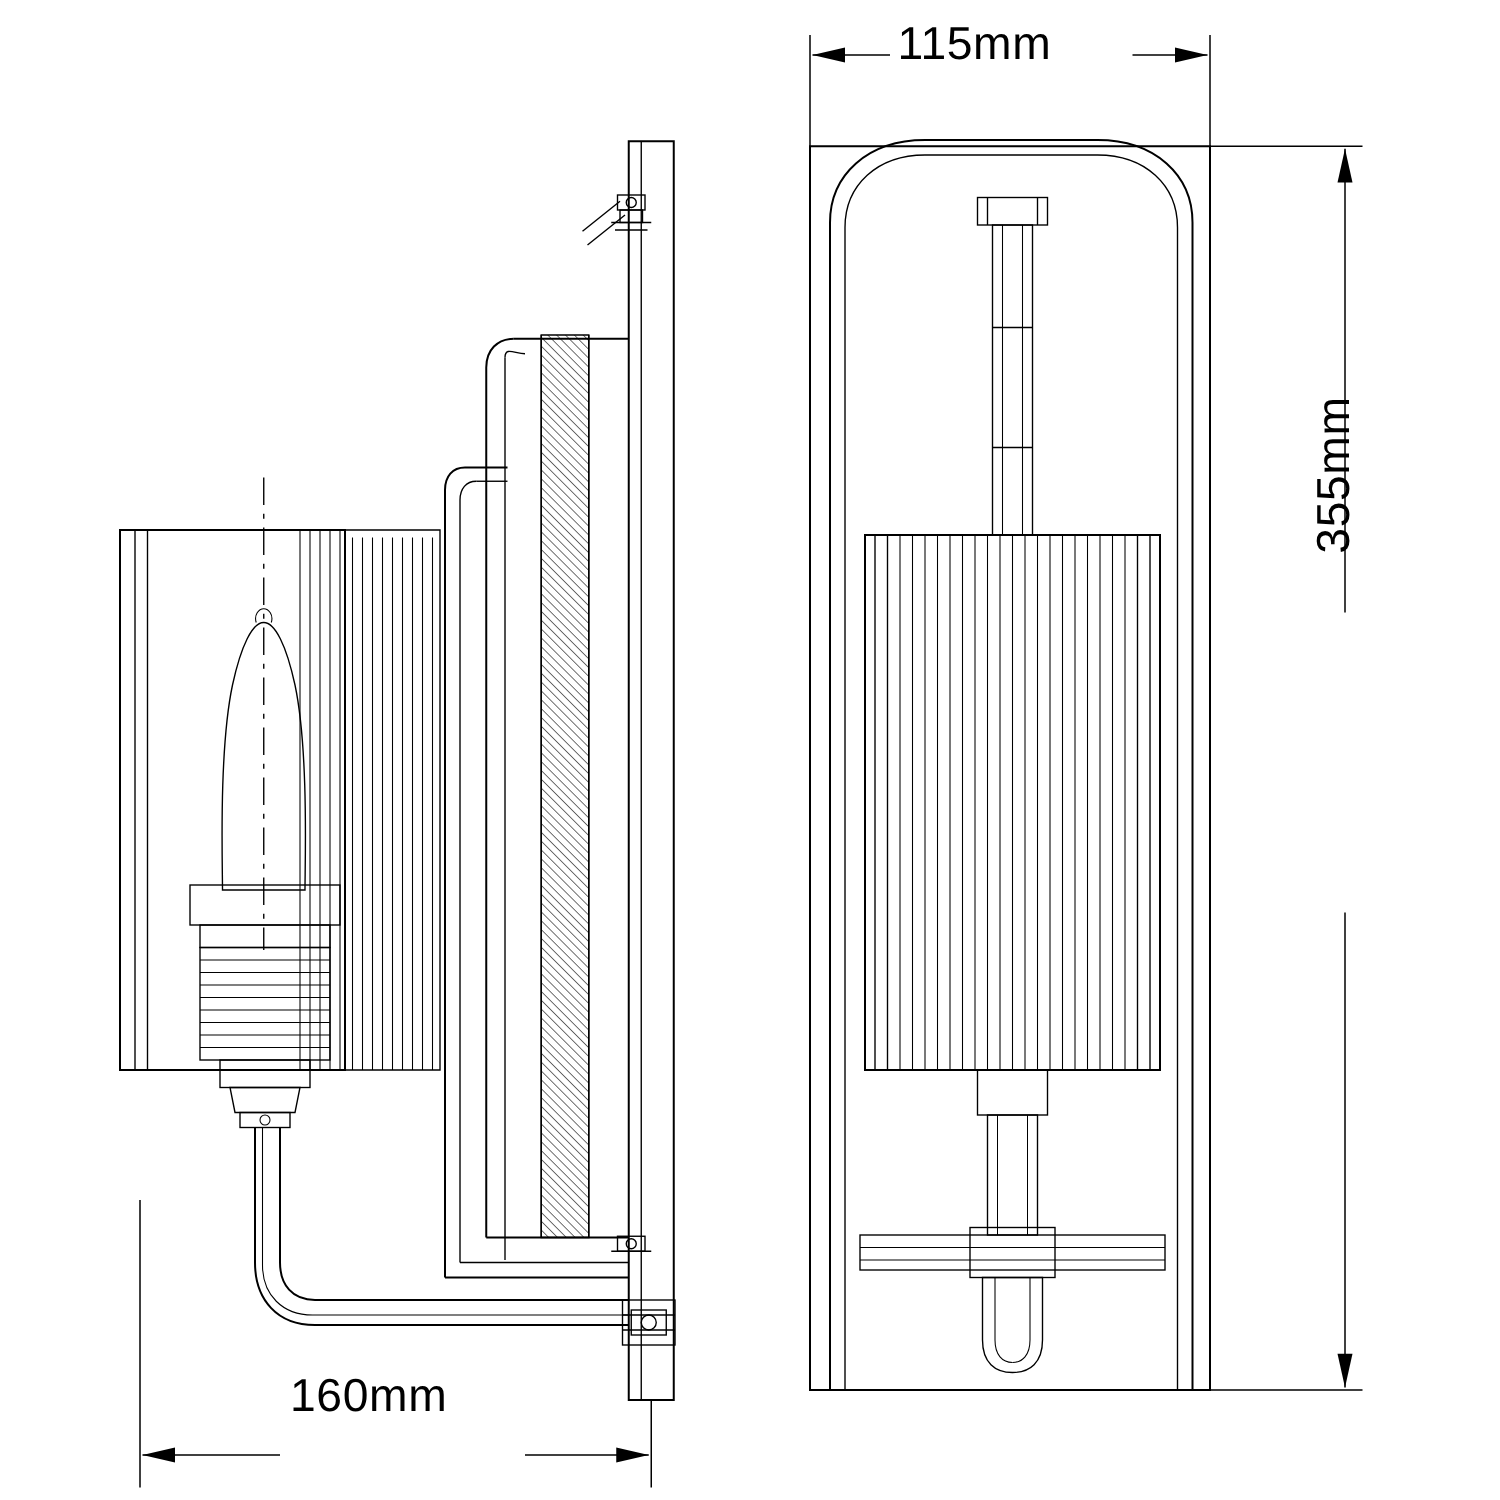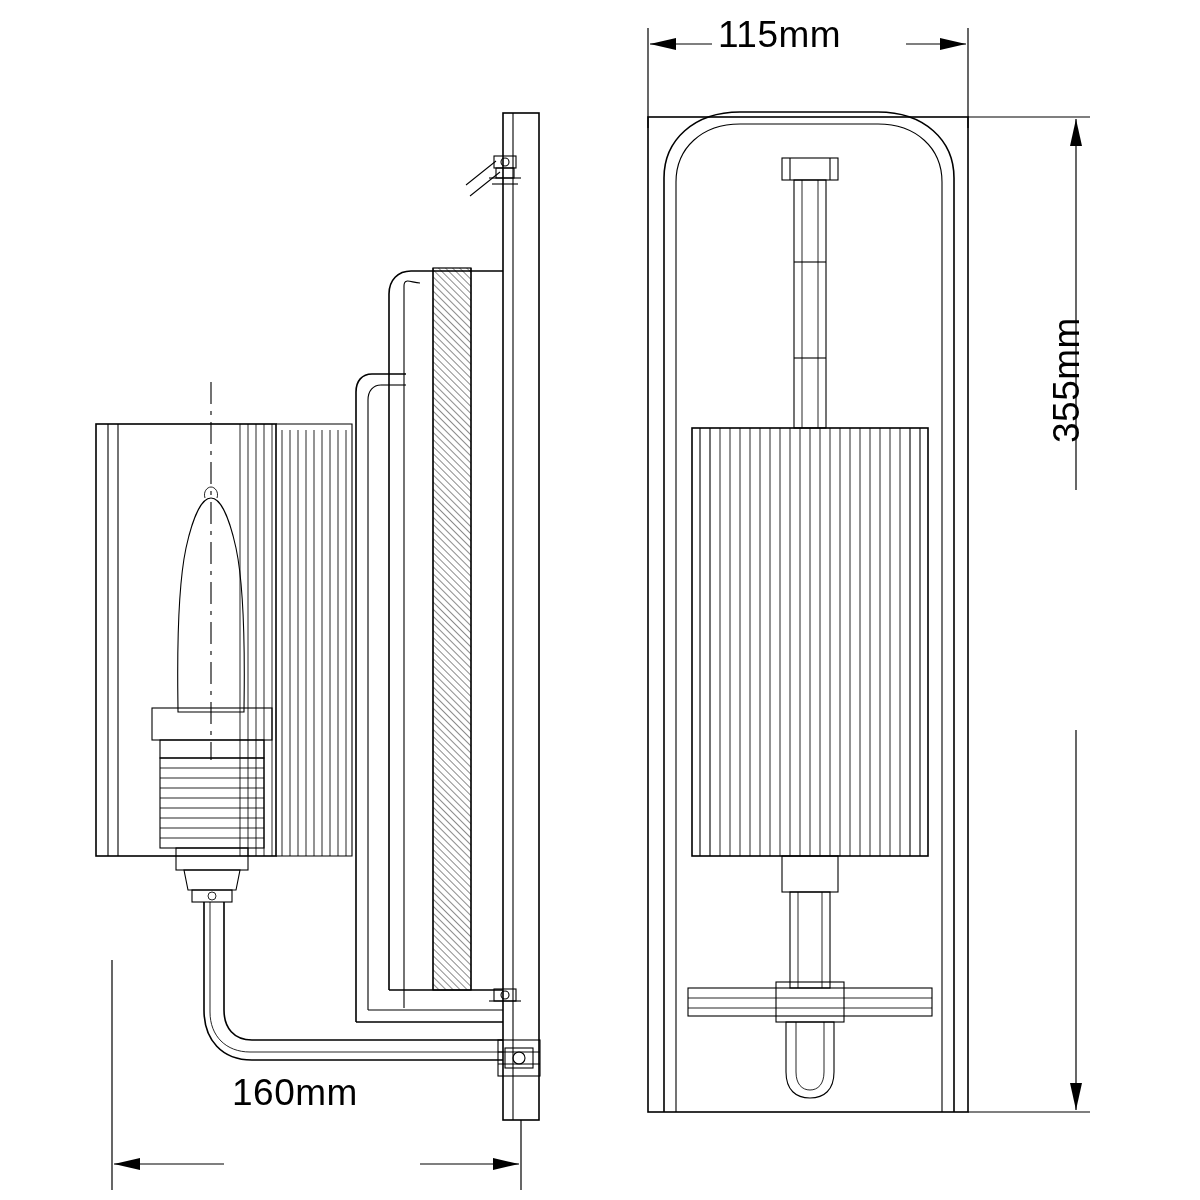--- a/index.html
+++ b/index.html
@@ -24,21 +24,21 @@
     letter-spacing: 0.5px;
     white-space: nowrap;
     font-family: "Liberation Sans", sans-serif;
   }
   #label-width-top {
     left: 718px;
     top: 14px;
   }
   #label-width-bottom {
     left: 232px;
-    top: 1072px;
+    top: 1096px;
   }
   #label-height-right {
     left: 1046px;
     top: 490px;
     transform: rotate(-90deg);
     transform-origin: left top;
     width: 220px;
     text-align: center;
   }
   svg.draw {

